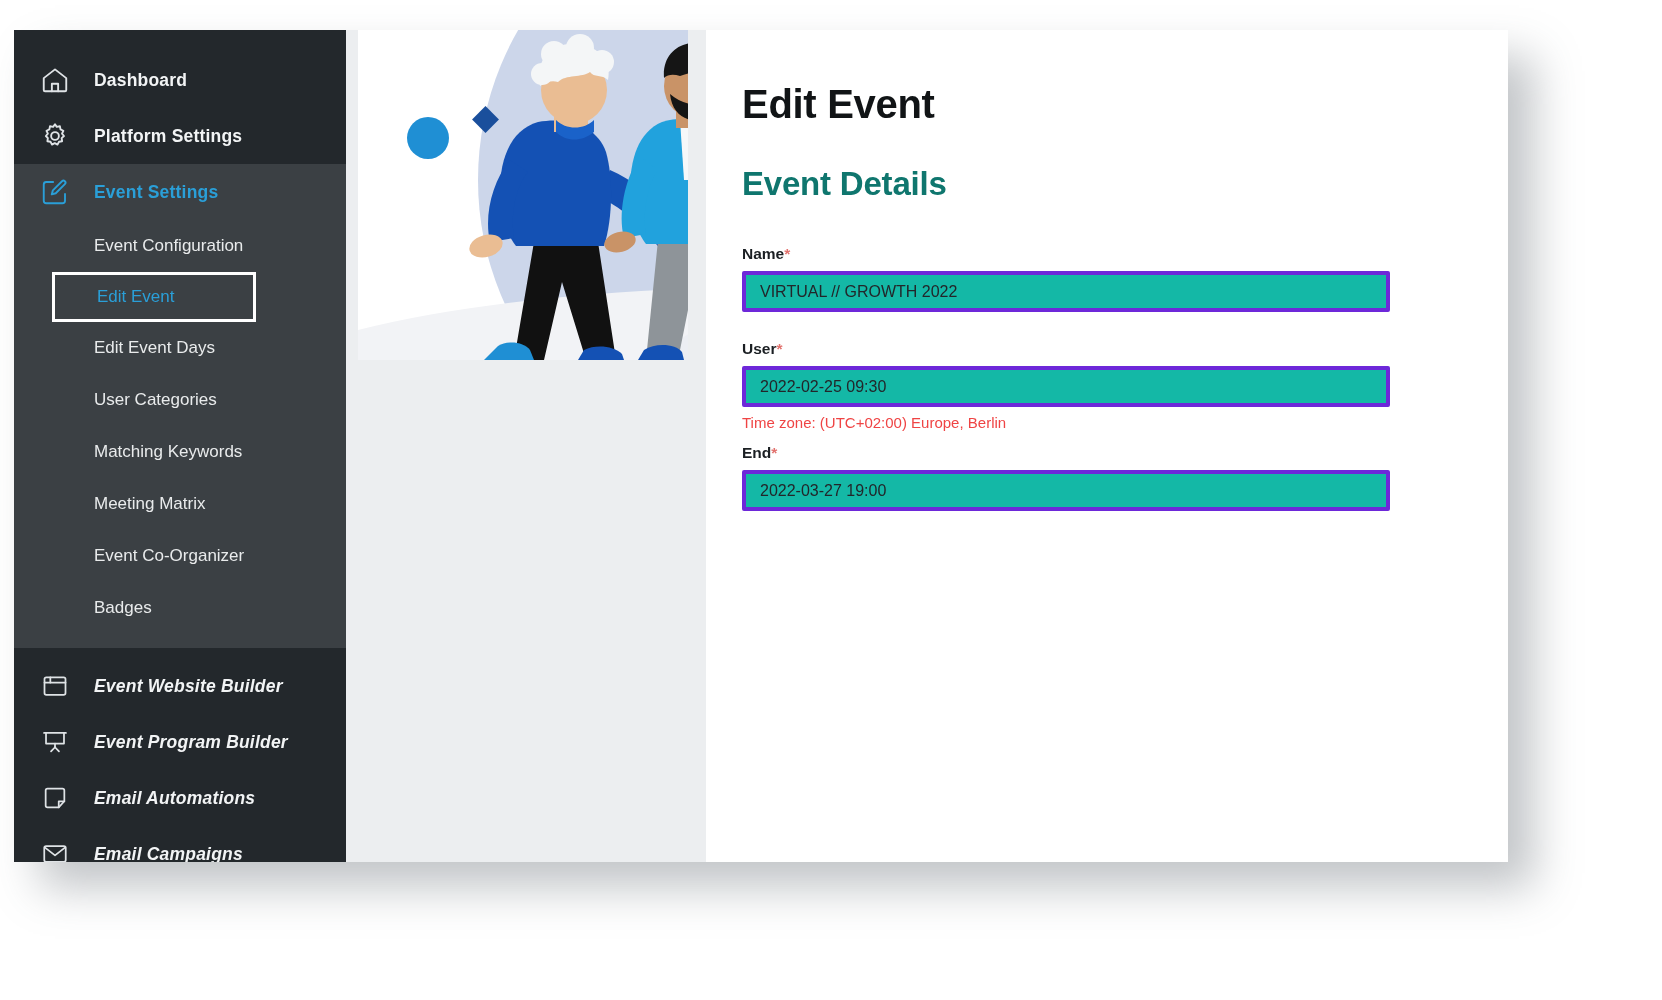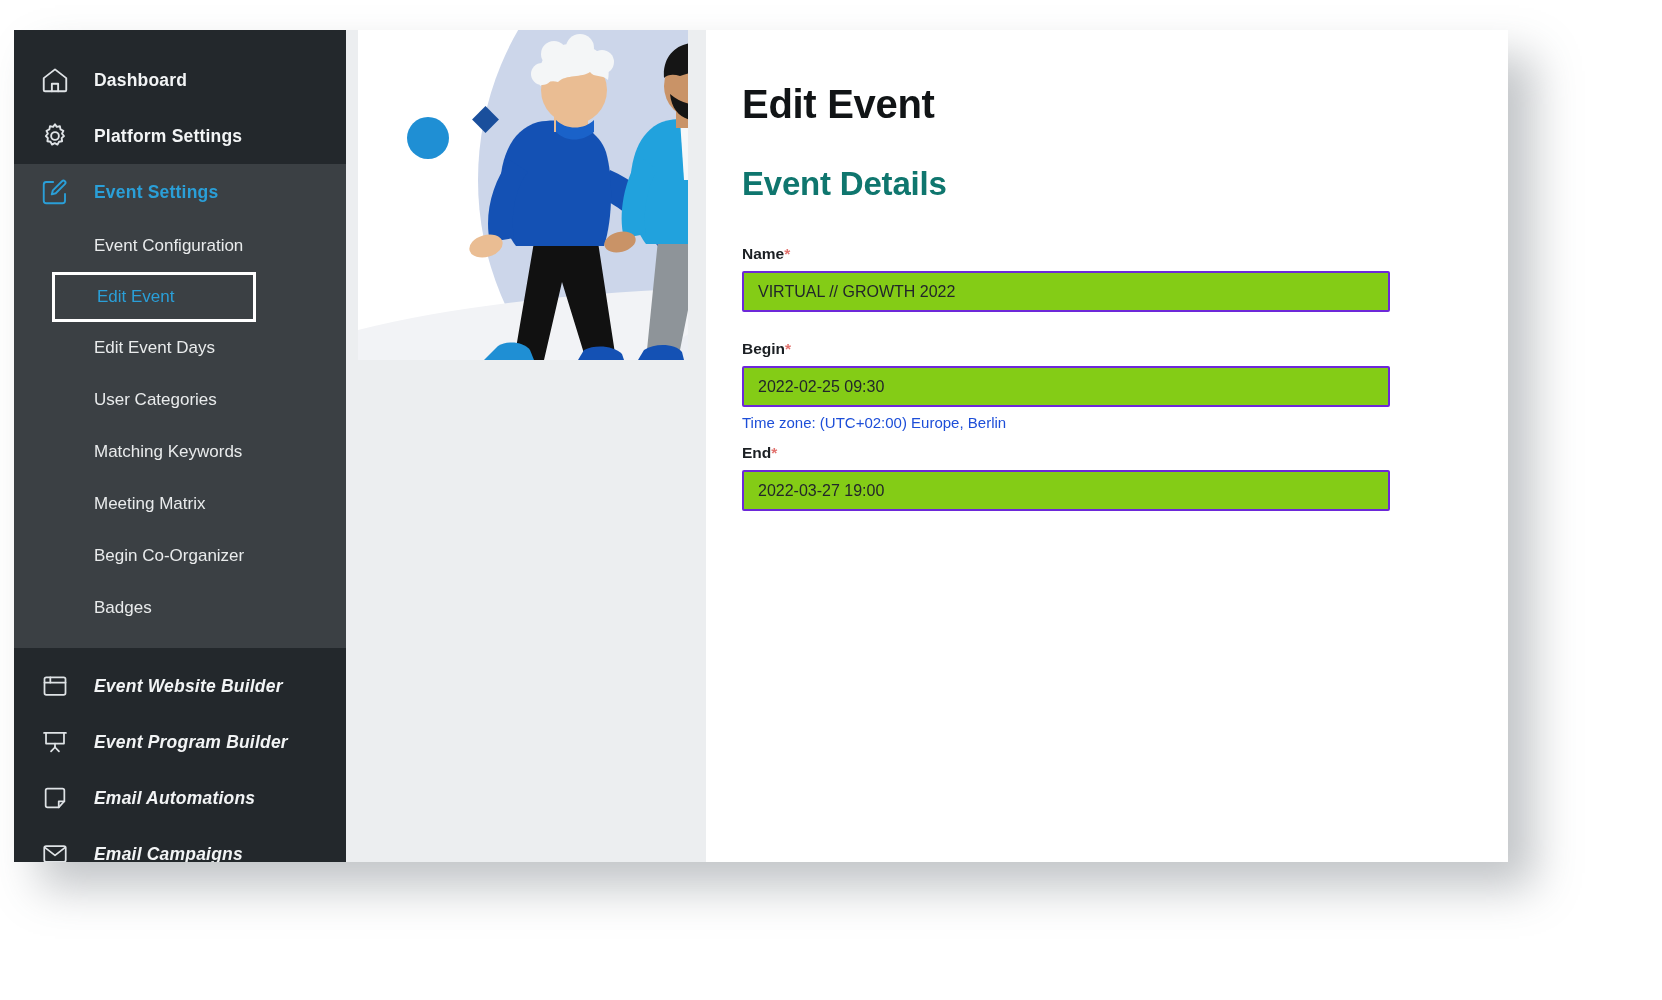--- a/index.html
+++ b/index.html
@@ -99,30 +99,30 @@
   }
   .field { margin-bottom: 10px; }
   .field-label {
     font-size: 15.5px; font-weight: bold; color:#1b1f23;
     margin-bottom: 8px; display:block;
   }
   .req { color:#e2726e; font-weight:bold; }
   .text-input {
     display:block;
     width: 648px; height: 41px;
-    border: 2px solid #6d28d9;
-    background:#84cc16;
+    border: 4px solid #6d28d9;
+    background:#14b8a6;
     font-family:"Liberation Sans", sans-serif;
     font-size: 16px; color:#22262a;
     padding: 0 14px;
     border-radius: 2px;
     outline: none;
   }
   .helper {
-    font-size: 15px; color:#1d4ed8;
+    font-size: 15px; color:#ef4444;
     margin-top: 7px; margin-bottom: 13px;
   }
   .sp-18 { height: 18px; }
 </style>
 </head>
 <body>
 
 <div class="page">
   <div class="app-window">
 
@@ -182,21 +182,21 @@
 
         <div class="sub-item">
           <span class="sub-label">Matching Keywords</span>
         </div>
 
         <div class="sub-item">
           <span class="sub-label">Meeting Matrix</span>
         </div>
 
         <div class="sub-item">
-          <span class="sub-label">Begin Co-Organizer</span>
+          <span class="sub-label">Event Co-Organizer</span>
         </div>
 
         <div class="sub-item">
           <span class="sub-label">Badges</span>
         </div>
 
       </div>
 
       <div class="nav-group-bottom">
 
@@ -380,21 +380,21 @@
         <div class="field">
           <label class="field-label">
             <span>Name</span><span class="req">*</span>
           </label>
           <input class="text-input" type="text" value="VIRTUAL // GROWTH 2022" style="">
           <div class="sp-18"></div>
         </div>
 
         <div class="field">
           <label class="field-label">
-            <span>Begin</span><span class="req">*</span>
+            <span>User</span><span class="req">*</span>
           </label>
           <input class="text-input" type="text" value="2022-02-25 09:30" style="">
           <div class="helper">Time zone: (UTC+02:00) Europe, Berlin</div>
         </div>
 
         <div class="field">
           <label class="field-label">
             <span>End</span><span class="req">*</span>
           </label>
           <input class="text-input" type="text" value="2022-03-27 19:00" style="">

